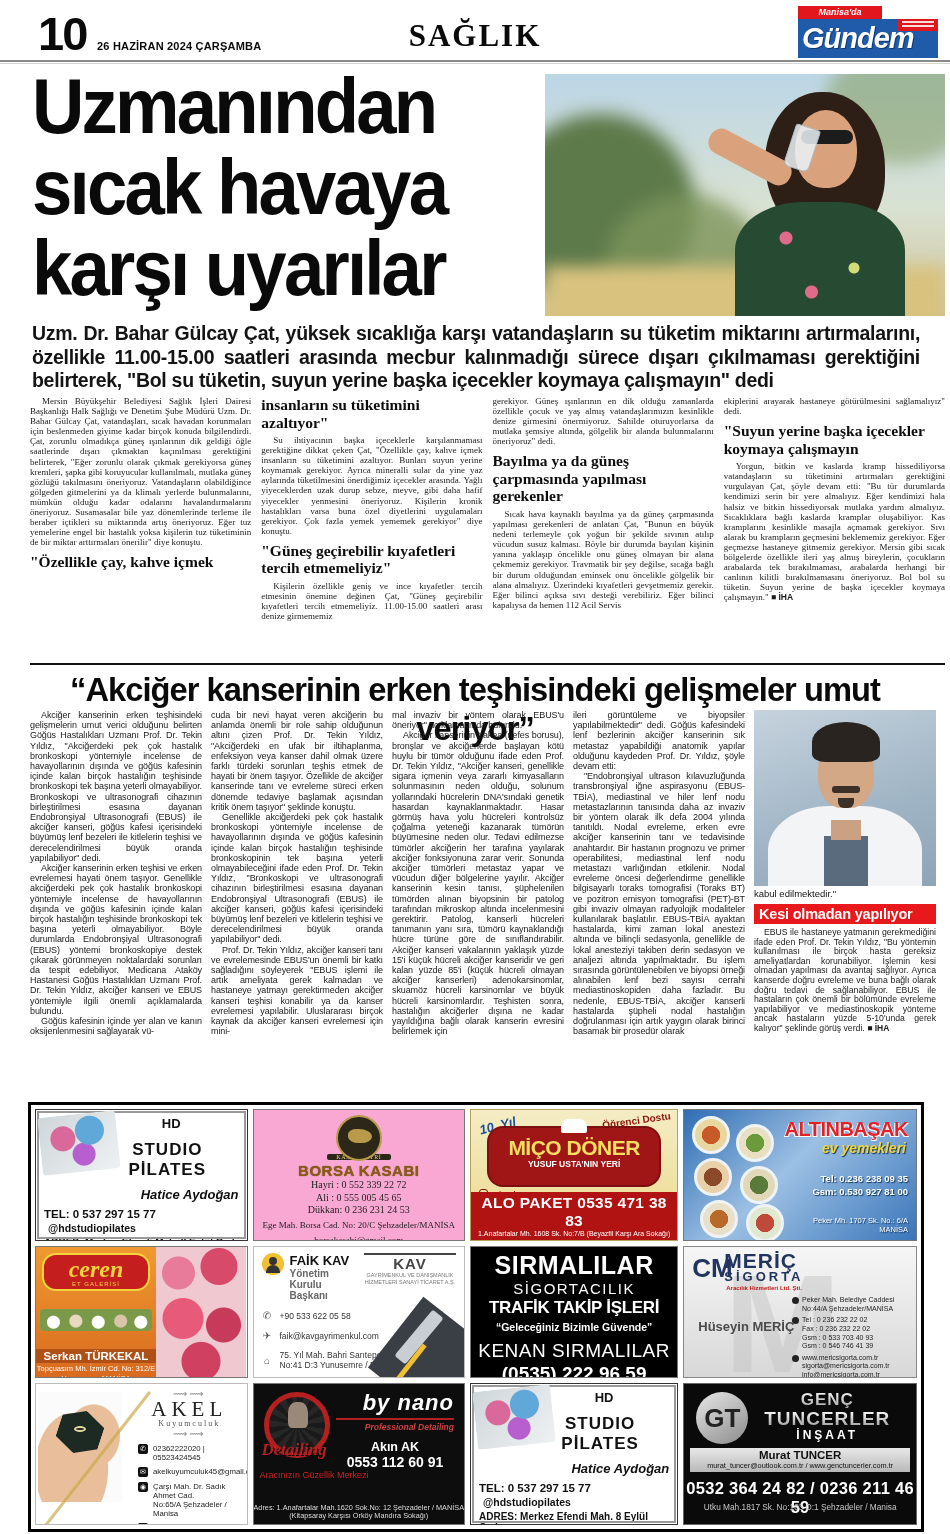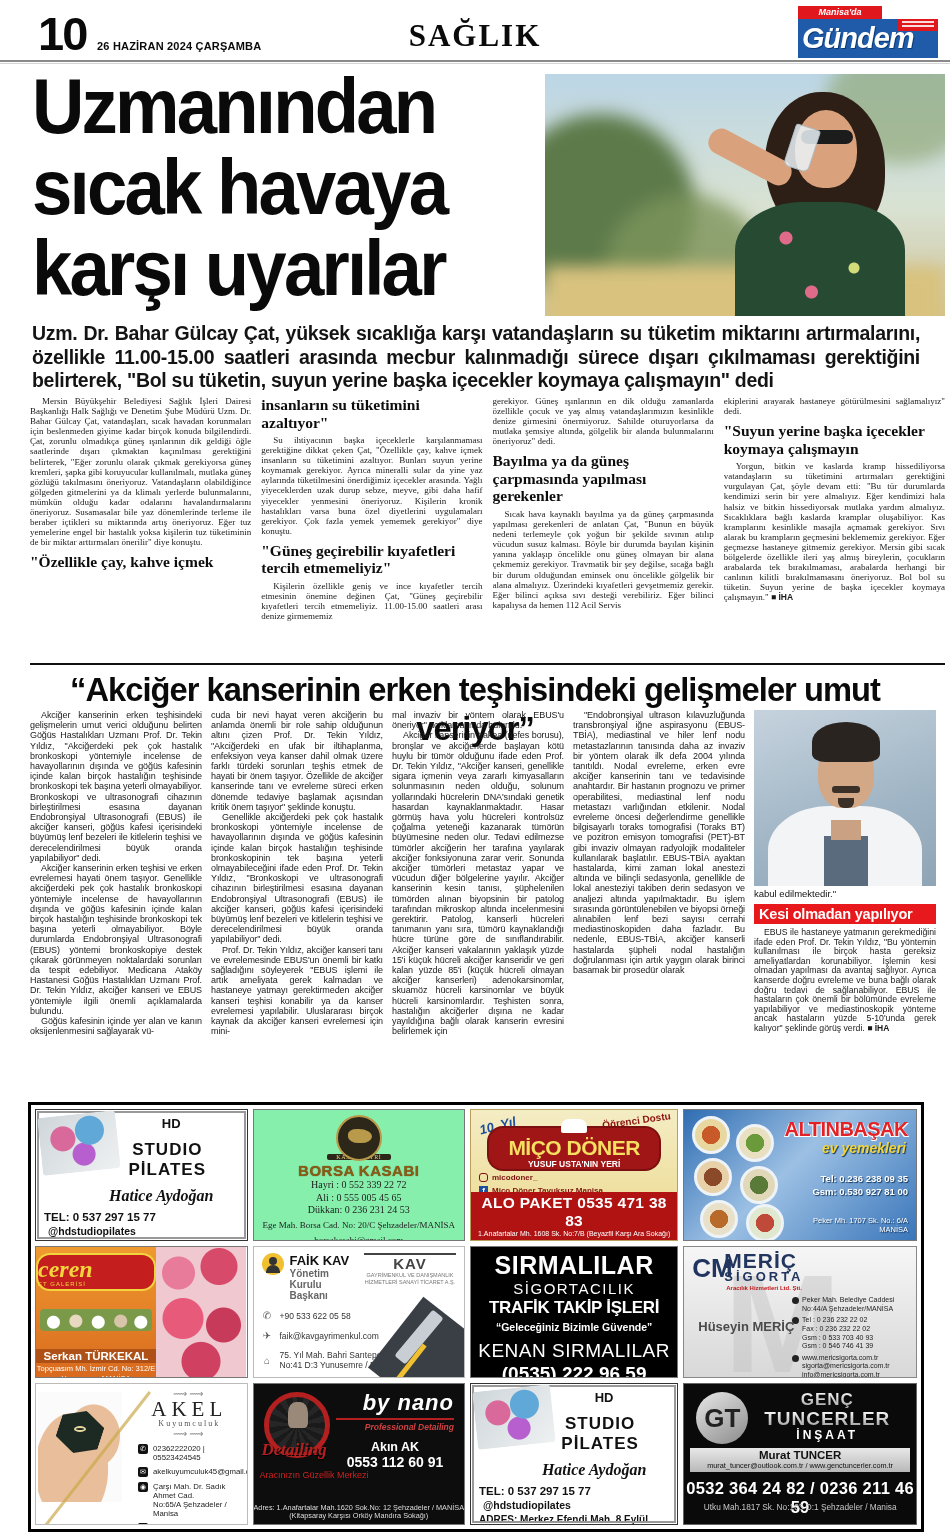--- a/index.html
+++ b/index.html
@@ -63,57 +63,57 @@
   .box-text p { text-indent:10px; }
 
   
   .ads { position:absolute; left:28px; top:1102px; width:896px; height:430px; border:3px solid #000; background:#fff; display:grid; grid-template-columns:1fr 1fr .98fr 1.1fr; grid-template-rows:1fr 1fr 1.07fr; gap:5px; padding:4px; }
   .ad { position:relative; overflow:hidden; border:1px solid #777; background:#fff; }
 
   .ad-pilates { border:1px solid #333; outline:2px solid #999; outline-offset:-4px; padding:6px 8px 4px 8px; font-size:11px; }
   .ap-img { position:absolute; left:4px; top:4px; width:78px; height:58px; background:radial-gradient(circle at 30% 40%,#d8699a 0 12px,transparent 13px),radial-gradient(circle at 65% 30%,#5fa8d8 0 14px,transparent 15px),radial-gradient(circle at 55% 70%,#b85fd0 0 11px,transparent 12px),linear-gradient(135deg,#cfd6da,#eef1f2); border-radius:4px; transform:rotate(-6deg); }
   .ap-hd { text-align:center; font-weight:700; font-size:13px; margin-left:60px; }
   .ap-title { text-align:center; font-weight:700; font-size:17px; letter-spacing:1px; margin:9px 0 2px 52px; }
-  .ap-sig { text-align:center; font-family:Liberation Serif, serif; font-style:italic; font-weight:700; font-size:16px; margin:7px 0 6px 40px; }
+  .ap-sig { text-align:right; font-family:Liberation Sans, sans-serif; font-style:italic; font-weight:700; font-size:13px; margin:7px 0 6px 40px; }
   .ap-line { font-weight:700; font-size:11.5px; margin-top:3px; }
   .ap-insta { font-weight:700; font-size:10.5px; margin:2px 0 3px 4px; }
   .ap-adr { font-weight:700; font-size:10px; margin-top:3px; }
 
-  .ad-borsa { background:#86efac; text-align:center; font-family:"Liberation Serif",serif; }
+  .ad-borsa { background:#f9a8d4; text-align:center; font-family:"Liberation Serif",serif; }
   .ab-logo { width:46px; height:46px; margin:5px auto 1px auto; background:#2c2718; border-radius:50%; border:2px solid #b89a4a; position:relative; }
   .ab-logo i { position:absolute; left:10px; top:12px; width:24px; height:14px; background:#b89a4a; border-radius:40% 60% 50% 50%; }
   .ab-banner { font-size:6px; color:#e6cf8a; background:#2c2718; width:64px; margin:-8px auto 2px auto; border-radius:2px; letter-spacing:.5px; }
   .ab-title { font-family:"Liberation Sans",sans-serif; font-weight:900; font-size:15px; color:#8a5c14; text-shadow:0 0 1px #5a3a08; letter-spacing:.5px; }
   .ab-line { font-size:10px; line-height:12.5px; color:#222; }
   .ab-adr { font-size:9px; line-height:11px; margin-top:3px; color:#222; }
 
   .ad-mico { background:linear-gradient(180deg,#f4ecc4,#ecd98c); border:1px solid #b9a05a; }
   .am-10 { position:absolute; left:8px; top:8px; color:#1d4f9c; font-style:italic; font-weight:900; font-size:13px; transform:rotate(-14deg); }
   .am-ogr { position:absolute; right:6px; top:6px; color:#8c1410; font-weight:900; font-size:10px; text-align:center; transform:rotate(-8deg); line-height:10px; }
-  .am-banner { position:relative; width:170px; margin:18px auto 0 auto; background:#a01616; border-radius:14px; text-align:center; padding:10px 4px 0 4px; box-shadow:0 0 0 2px #7c0f0f; }
+  .am-banner { position:relative; width:170px; margin:18px auto 0 auto; background:#a01616; border-radius:14px; text-align:center; padding:10px 4px 16px 4px; box-shadow:0 0 0 2px #7c0f0f; }
   .am-hat { position:absolute; left:72px; top:-9px; width:26px; height:14px; background:#fff; border-radius:8px 8px 2px 2px; }
   .am-title { color:#f5df62; font-weight:900; font-size:21px; letter-spacing:-.5px; line-height:20px; }
   .am-sub { color:#fff; font-weight:700; font-size:8.5px; margin-top:2px; line-height:9px; }
   .am-soc { margin:4px 0 0 8px; font-size:8px; font-weight:700; color:#7c1210; display:flex; align-items:center; gap:4px; }
   .soc-ig { width:9px; height:9px; border:1.5px solid #7c1210; border-radius:3px; display:inline-block; }
   .soc-fb { width:9px; height:9px; background:#1d4f9c; color:#fff; font-size:8px; line-height:9px; text-align:center; display:inline-block; font-weight:900; }
   .am-bar { position:absolute; left:0; bottom:0; width:100%; background:#b11212; color:#fff; text-align:center; padding:2px 0 2px 0; }
   .am-alo { font-weight:900; font-size:15.5px; letter-spacing:.3px; }
   .am-adr { font-size:7px; line-height:8px; }
 
   .ad-alt { background:linear-gradient(135deg,#2f6db2 0%,#9cc0e4 45%,#3a76ba 100%); color:#fff; }
   .aa-plate { position:absolute; width:38px; height:38px; border-radius:50%; border:3px solid #eef3f8; }
   .aa-title { position:absolute; right:8px; top:8px; font-size:20px; font-weight:900; color:#e32227; text-shadow:1px 1px 0 #fff,-1px 1px 0 #fff; letter-spacing:-.5px; }
   .aa-sub { position:absolute; right:10px; top:30px; font-size:14px; font-weight:700; font-style:italic; color:#f2d53c; text-shadow:1px 1px 1px #14365c; }
   .aa-tel { position:absolute; right:8px; top:62px; text-align:right; font-size:9.5px; font-weight:700; text-shadow:1px 1px 1px #14365c; line-height:13px; }
   .aa-adr { position:absolute; right:8px; bottom:6px; text-align:right; font-size:7.5px; line-height:9px; text-shadow:1px 1px 1px #14365c; }
 
   .ad-ceren { display:flex; }
   .ac-left { width:57%; background:linear-gradient(180deg,#ef9a30,#d96a1e); position:relative; color:#fff; }
-  .ac-box { width:116px; margin:8px auto 0 auto; background:#c41e1e; border-radius:12px; padding:2px 0; box-shadow:0 0 0 2px #f2d53c; }
+  .ac-box { width:104px; margin:8px auto 0 auto; background:#c41e1e; border-radius:12px; text-align:center; padding:2px 0; box-shadow:0 0 0 2px #f2d53c; }
   .ac-name { font-family:"Liberation Serif",serif; font-style:italic; font-weight:700; font-size:24px; color:#f2d53c; line-height:24px; }
   .ac-et { font-size:6px; color:#f2d53c; letter-spacing:1px; }
   .ac-cows { position:absolute; left:4px; top:62px; width:112px; height:22px; background:radial-gradient(circle at 12% 60%,#fff 6px,transparent 7px),radial-gradient(circle at 32% 55%,#e8d8c0 6px,transparent 7px),radial-gradient(circle at 52% 60%,#fff 6px,transparent 7px),radial-gradient(circle at 72% 55%,#d8c4a8 6px,transparent 7px),radial-gradient(circle at 90% 60%,#fff 6px,transparent 7px),#7a9a4a; border-radius:4px; }
   .ac-serkan { margin-top:60px; text-align:center; background:rgba(120,40,10,.45); font-weight:700; font-size:11.5px; padding:1px 0; }
   .ac-adr { text-align:center; font-size:7.5px; line-height:9px; margin-top:1px; }
   .ac-right { width:43%; background:radial-gradient(circle at 25% 20%,#e87a9a 0 16px,transparent 17px),radial-gradient(circle at 70% 15%,#d84a6a 0 18px,transparent 19px),radial-gradient(circle at 30% 55%,#e85a7a 0 20px,transparent 21px),radial-gradient(circle at 75% 60%,#c83a5a 0 17px,transparent 18px),radial-gradient(circle at 50% 88%,#d04060 0 19px,transparent 20px),#f0c8d0; }
 
   .ad-kav { border:1px solid #bbb; padding:6px 8px; }
   .ak-head { display:flex; align-items:flex-start; gap:6px; }
   .ak-person { width:22px; height:22px; border-radius:50%; background:#f0c030; position:relative; flex:0 0 22px; }
@@ -264,20 +264,21 @@
   <div class="a2-col">
     <p class="noind">cuda bir nevi hayat veren akciğerin bu anlamda önemli bir role sahip olduğunun altını çizen Prof. Dr. Tekin Yıldız, "Akciğerdeki en ufak bir iltihaplanma, enfeksiyon veya kanser dahil olmak üzere farklı türdeki sorunları teşhis etmek de hayati bir önem taşıyor. Özellikle de akciğer kanserinde tanı ve evreleme süreci erken dönemde tedaviye başlamak açısından kritik önem taşıyor" şeklinde konuştu.</p>
     <p>Genellikle akciğerdeki pek çok hastalık bronkoskopi yöntemiyle incelense de havayollarının dışında ve göğüs kafesinin içinde kalan birçok hastalığın teşhisinde bronkoskopinin tek başına yeterli olmayabileceğini ifade eden Prof. Dr. Tekin Yıldız, "Bronkoskopi ve ultrasonografi cihazının birleştirilmesi esasına dayanan Endobronşiyal Ultrasonografi (EBUS) ile akciğer kanseri, göğüs kafesi içerisindeki büyümüş lenf bezeleri ve kitlelerin teşhisi ve derecelendirilmesi büyük oranda yapılabiliyor" dedi.</p>
     <p>Prof. Dr. Tekin Yıldız, akciğer kanseri tanı ve evrelemesinde EBUS'un önemli bir katkı sağladığını söyleyerek "EBUS işlemi ile artık ameliyata gerek kalmadan ve hastaneye yatmayı gerektirmeden akciğer kanseri teşhisi konabilir ya da kanser evrelemesi yapılabilir. Uluslararası birçok kaynak da akciğer kanseri evrelemesi için mini-</p>
   </div>
   <div class="a2-col">
     <p class="noind">mal invaziv bir yöntem olarak EBUS'u öneriyor" açıklamasında bulundu.</p>
     <p>Akciğer kanserinin trakea (nefes borusu), bronşlar ve akciğerlerde başlayan kötü huylu bir tümör olduğunu ifade eden Prof. Dr. Tekin Yıldız, "Akciğer kanseri, genellikle sigara içmenin veya zararlı kimyasalların solunmasının neden olduğu, solunum yollarındaki hücrelerin DNA'sındaki genetik hasardan kaynaklanmaktadır. Hasar görmüş hava yolu hücreleri kontrolsüz çoğalma yeteneği kazanarak tümörün büyümesine neden olur. Tedavi edilmezse tümörler akciğerin her tarafına yayılarak akciğer fonksiyonuna zarar verir. Sonunda akciğer tümörleri metastaz yapar ve vücudun diğer bölgelerine yayılır. Akciğer kanserinin kesin tanısı, şüphelenilen tümörden alınan biyopsinin bir patolog tarafından mikroskop altında incelenmesini gerektirir. Patolog, kanserli hücreleri tanımanın yanı sıra, tümörü kaynaklandığı hücre türüne göre de sınıflandırabilir. Akciğer kanseri vakalarının yaklaşık yüzde 15'i küçük hücreli akciğer kanseridir ve geri kalan yüzde 85'i (küçük hücreli olmayan akciğer kanserleri) adenokarsinomlar, skuamöz hücreli karsinomlar ve büyük hücreli karsinomlardır. Teşhisten sonra, hastalığın akciğerler dışına ne kadar yayıldığına bağlı olarak kanserin evresini belirlemek için</p>
   </div>
   <div class="a2-col">
+    <p class="noind">ileri görüntüleme ve biyopsiler yapılabilmektedir" dedi. Göğüs kafesindeki lenf bezlerinin akciğer kanserinin sık metastaz yapabildiği anatomik yapılar olduğunu kaydeden Prof. Dr. Yıldız, şöyle devam etti:</p>
     <p>"Endobronşiyal ultrason kılavuzluğunda transbronşiyal iğne aspirasyonu (EBUS-TBİA), mediastinal ve hiler lenf nodu metastazlarının tanısında daha az invaziv bir yöntem olarak ilk defa 2004 yılında tanıtıldı. Nodal evreleme, erken evre akciğer kanserinin tanı ve tedavisinde anahtardır. Bir hastanın prognozu ve primer operabilitesi, mediastinal lenf nodu metastazı varlığından etkilenir. Nodal evreleme öncesi değerlendirme genellikle bilgisayarlı toraks tomografisi (Toraks BT) ve pozitron emisyon tomografisi (PET)-BT gibi invaziv olmayan radyolojik modaliteler kullanılarak başlatılır. EBUS-TBİA ayaktan hastalarda, kimi zaman lokal anestezi altında ve bilinçli sedasyonla, genellikle de lokal anesteziyi takiben derin sedasyon ve analjezi altında yapılmaktadır. Bu işlem sırasında görüntülenebilen ve biyopsi örneği alınabilen lenf bezi sayısı cerrahi mediastinoskopiden daha fazladır. Bu nedenle, EBUS-TBİA, akciğer kanserli hastalarda şüpheli nodal hastalığın doğrulanması için artık yaygın olarak birinci basamak bir prosedür olarak</p>
   </div>
   <div class="a2-right">
     <div class="photo2">
       <div class="d-coat"></div>
       <div class="d-shirt"></div>
       <div class="d-neck"></div>
       <div class="d-face"></div>
       <div class="d-hair"></div>
       <div class="d-stache"></div>

